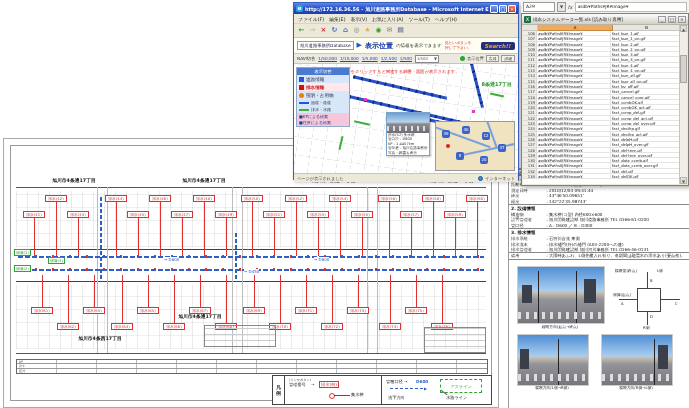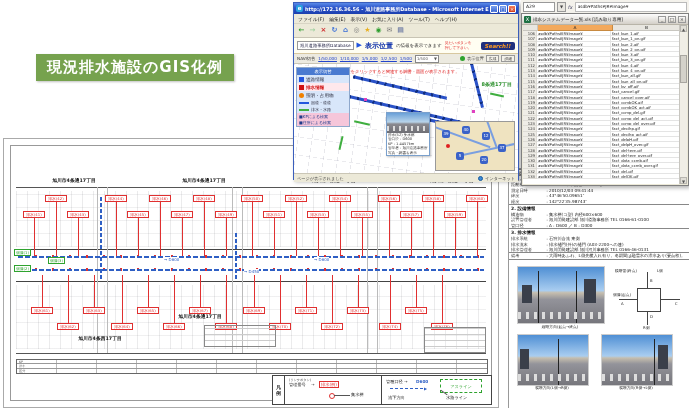--- a/index.html
+++ b/index.html
@@ -177,21 +177,20 @@
   .x-cb{flex:1;border-bottom:1px solid #e4e4e4;font-size:3.8px;color:#222;white-space:nowrap;overflow:hidden;padding-left:1px;}
   .x-vscroll{position:absolute;right:1px;top:11px;bottom:1px;width:7px;background:#f0eee6;border-left:1px solid #c8c6c0;}
   .x-vscroll .ar{height:7px;font-size:4px;text-align:center;color:#555;line-height:7px;background:#e0ded6;border:1px solid #b8b6b0;box-sizing:border-box;}
   .x-vscroll .thumb{position:absolute;left:0;right:0;top:30px;height:28px;background:#d4d2ca;border:1px solid #a8a6a0;box-sizing:border-box;}
 </style>
 </head>
 <body>
 
 <div id="stage">
 
-  <div id="title-label">現況排水施設のGIS化例</div>
 
   <section id="drawing">
     <div class="frame"></div>
     <div class="band band-top"></div>
     <div class="band band-bot"></div>
 
     <div class="dh" style="top:48px"></div>
     <div class="dh" style="top:110px;background:#444"></div>
     <div class="dh" style="top:142px;background:#444"></div>
     <div class="dh" style="top:214px"></div>

